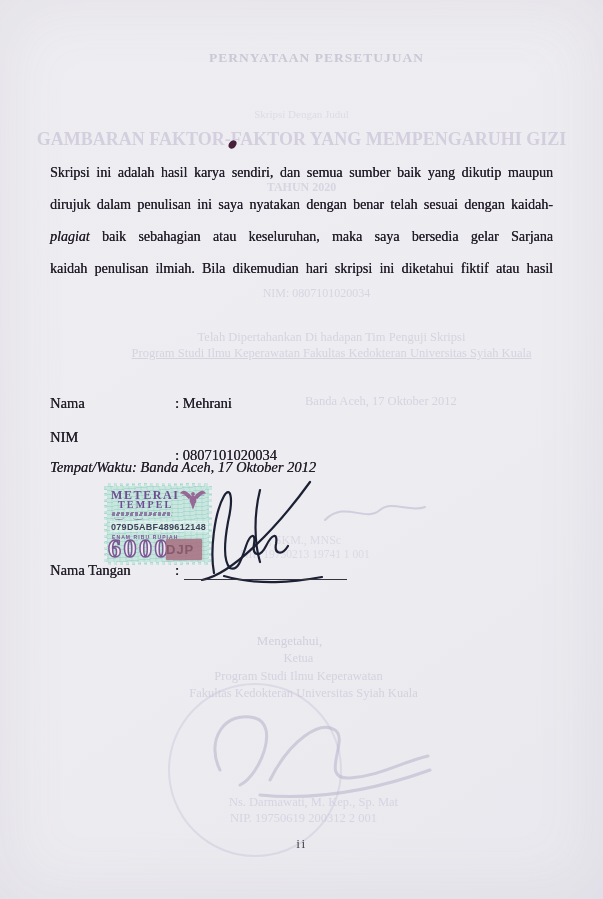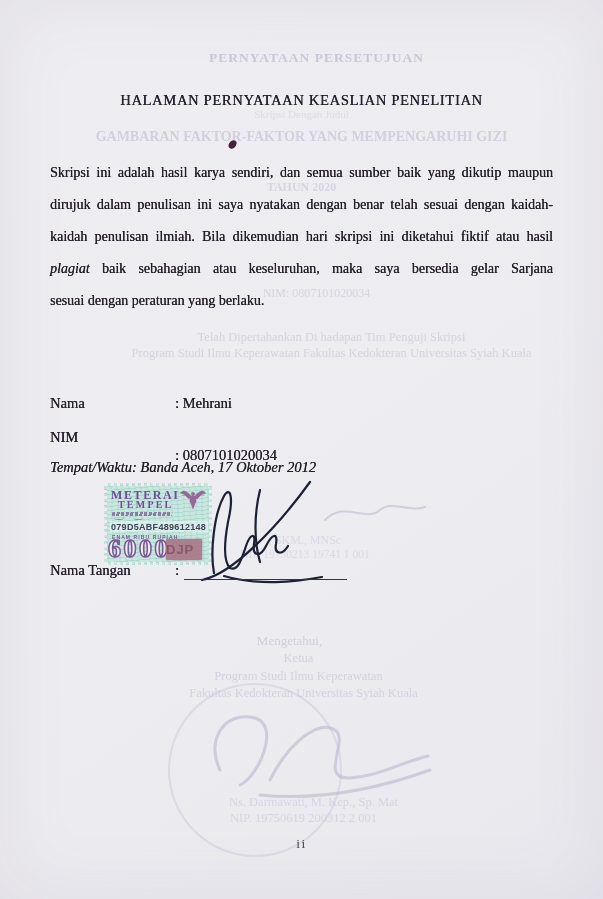--- a/index.html
+++ b/index.html
@@ -61,25 +61,26 @@
   .ghost-ring{left:168px;top:683px;width:170px;height:170px;border-radius:50%;
     border:2.5px solid rgba(199,194,216,0.42);filter:blur(0.6px);}
 </style>
 </head>
 <body>
 
 <div class="page">
 
   <div class="abs ghost" style="top:50px;left:15px;font-size:13.5px;font-weight:bold;letter-spacing:1px;color:#ccc8d8;">PERNYATAAN PERSETUJUAN</div>
   <div class="abs ghost" style="top:108px;font-size:11px;color:#dedbe6;">Skripsi Dengan Judul</div>
-  <div class="abs ghost" style="top:129px;font-size:14px;font-weight:bold;color:#d3cfdf;">GAMBARAN FAKTOR-FAKTOR YANG MEMPENGARUHI GIZI</div>
+  <div class="abs ghost" style="top:129px;font-size:18px;font-weight:bold;color:#d3cfdf;">GAMBARAN FAKTOR-FAKTOR YANG MEMPENGARUHI GIZI</div>
   <div class="abs ghost" style="top:180px;font-size:12px;font-weight:bold;color:#d8d5e2;">TAHUN 2020</div>
   <div class="abs ghost" style="top:286px;left:15px;font-size:12px;color:#d8d5e2;">NIM: 0807101020034</div>
   <div class="abs ghost" style="top:330px;left:60px;width:543px;font-size:12.5px;color:#d6d3e0;">Telah Dipertahankan Di hadapan Tim Penguji Skripsi</div>
-  <div class="abs ghost" style="top:346px;left:60px;width:543px;font-size:12.5px;color:#d6d3e0;">Program Studi Ilmu Keperawatan Fakultas Kedokteran Universitas Syiah Kuala</div>
+  <div class="abs ghost" style="top:346px;left:60px;width:543px;font-size:12.5px;color:#d6d3e0;text-decoration:underline;">Program Studi Ilmu Keperawatan Fakultas Kedokteran Universitas Syiah Kuala</div>
+  <div class="abs ghost" style="top:394px;left:305px;width:200px;text-align:left;font-size:12.5px;color:#d6d3e0;">Banda Aceh, 17 Oktober 2012</div>
   <div class="abs ghost" style="top:533px;left:155px;width:300px;font-size:12px;color:#dcd9e5;">, SKM., MNSc</div>
   <div class="abs ghost" style="top:548px;left:155px;width:300px;font-size:11.5px;color:#dcd9e5;">NIP. 19730213 19741 1 001</div>
   <div class="abs ghost" style="top:633px;left:-12px;font-size:13px;color:#d2cedd;">Mengetahui,</div>
   <div class="abs ghost" style="top:651px;left:-3px;font-size:12.5px;color:#d5d1e0;">Ketua</div>
   <div class="abs ghost" style="top:669px;left:-3px;font-size:12.5px;color:#d5d1e0;">Program Studi Ilmu Keperawatan</div>
   <div class="abs ghost" style="top:686px;left:2px;font-size:12.5px;color:#d5d1e0;">Fakultas Kedokteran Universitas Syiah Kuala</div>
   <div class="abs ghost" style="top:795px;left:12px;font-size:12.5px;color:#d7d4e2;">Ns. Darmawati, M. Kep., Sp. Mat</div>
   <div class="abs ghost" style="top:811px;left:2px;font-size:12.5px;color:#d7d4e2;">NIP. 19750619 200312 2 001</div>
 
   <div class="abs ghost-ring"></div>
@@ -87,30 +88,28 @@
     <g fill="none" stroke="rgba(186,181,205,0.60)" stroke-width="3" stroke-linecap="round">
       <path d="M20 70 C5 40 25 10 55 18 C80 25 60 75 40 85"></path>
       <path d="M70 80 C90 40 120 20 135 30 C150 40 118 80 150 78 C180 76 202 62 228 56"></path>
       <path d="M60 95 C120 101 180 88 230 70"></path>
     </g>
   </svg>
   <svg class="abs" style="left:320px;top:495px;filter:blur(0.5px);" width="110" height="35" viewBox="0 0 110 35">
     <path d="M5 25 C25 5 45 28 60 15 C72 5 90 18 105 12" fill="none" stroke="rgba(193,189,210,0.65)" stroke-width="2" stroke-linecap="round"></path>
   </svg>
 
-  <div class="abs doc-title">HALAMAN PERNYATAAN KEASLIAN PENELITIAN</div>
 
   <div class="abs ink-speck"></div>
 
   <div class="abs para">
     <div class="pline">Skripsi ini adalah hasil karya sendiri, dan semua sumber baik yang dikutip maupun</div>
     <div class="pline">dirujuk dalam penulisan ini saya nyatakan dengan benar telah sesuai dengan kaidah-</div>
+    <div class="pline"><i>plagiat</i> <span>baik sebahagian atau keseluruhan, maka saya bersedia gelar Sarjana</span></div>
     <div class="pline">kaidah penulisan ilmiah. Bila dikemudian hari skripsi ini diketahui fiktif atau hasil</div>
-    <div class="pline"><i>plagiat</i> <span>baik sebahagian atau keseluruhan, maka saya bersedia gelar Sarjana</span></div>
-    <div class="pline last">sesuai dengan peraturan yang berlaku.</div>
   </div>
 
   <div class="abs fld" style="left:50px;top:395px;">Nama</div>
   <div class="abs fld" style="left:175px;top:395px;">: Mehrani</div>
 
   <div class="abs fld" style="left:50px;top:429px;">NIM</div>
   <div class="abs fld" style="left:175px;top:447px;">: 0807101020034</div>
 
   <div class="abs fld" style="left:50px;top:459px;font-style:italic;">Tempat/Waktu: Banda Aceh, 17 Oktober 2012</div>
 

